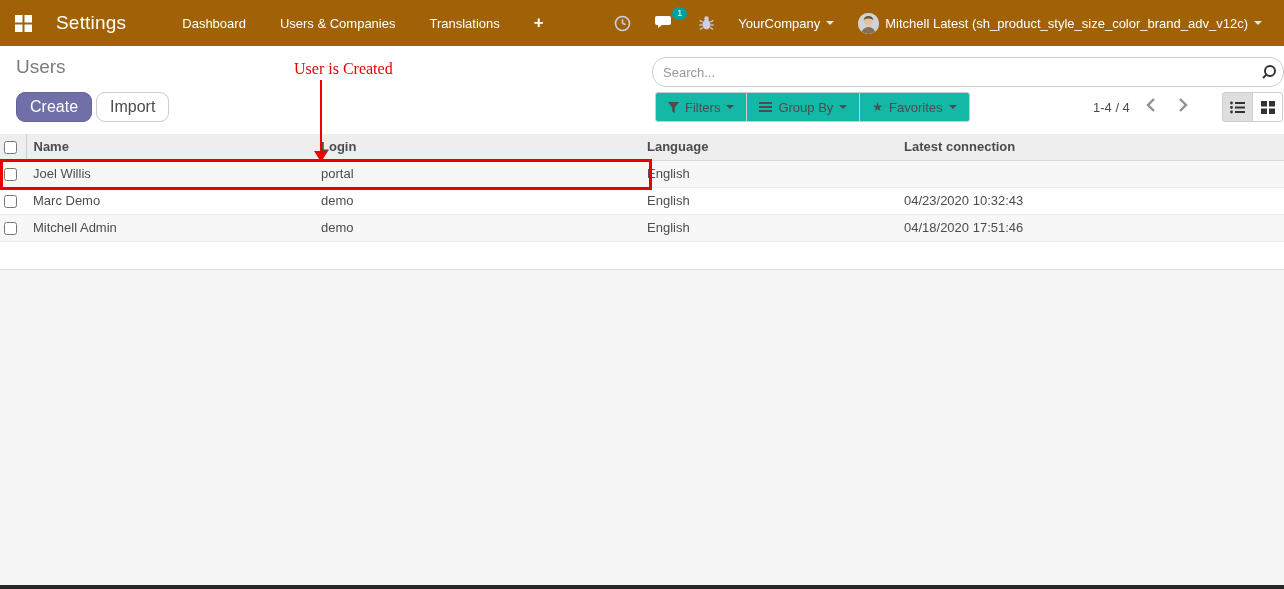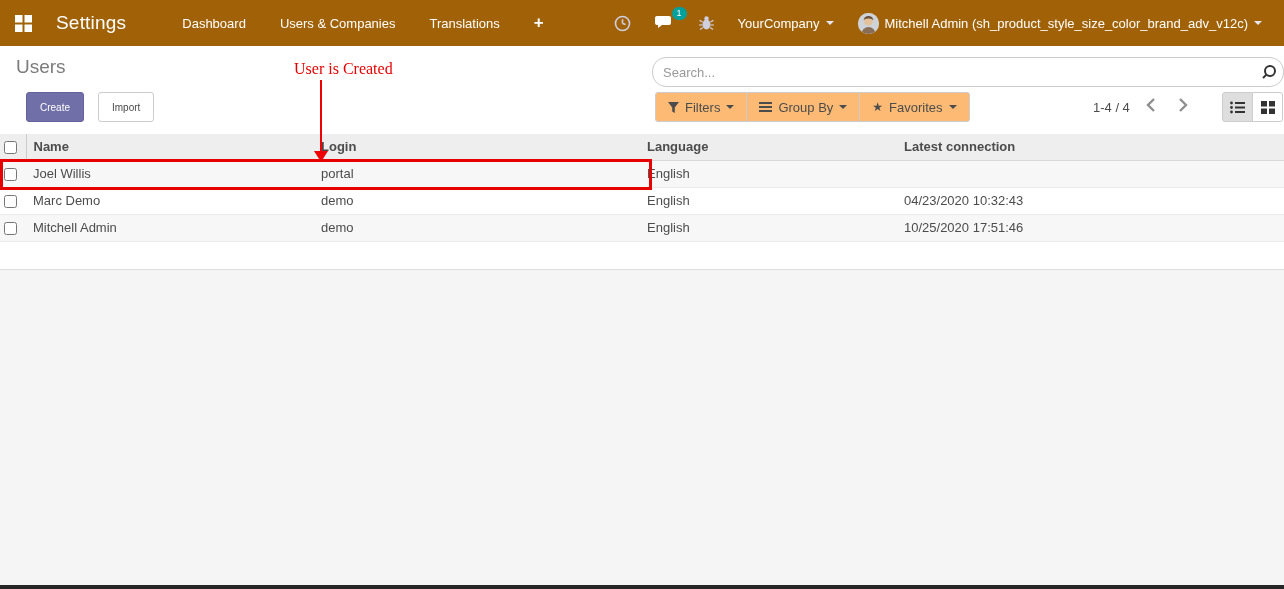--- a/index.html
+++ b/index.html
@@ -17,31 +17,31 @@
   .systray { margin-left:auto; display:flex; align-items:center; padding-right:10px; gap:0; }
   .systray-icon { position:relative; padding:0 12px; cursor:pointer; display:flex; align-items:center; }
   .badge { position:absolute; top:-8px; right:0; background:#00a09d; color:#fff; font-size:9px; line-height:13px; min-width:15px; text-align:center; border-radius:8px; padding:0 3px; }
   .company-menu, .user-menu { display:flex; align-items:center; gap:6px; font-size:13px; padding:0 12px; cursor:pointer; white-space:nowrap; }
   .caret-down { width:0; height:0; border-left:4px solid transparent; border-right:4px solid transparent; border-top:4px solid #e6e6f2; }
   .avatar { width:21px; height:21px; border-radius:50%; overflow:hidden; background:#d8c8b0; flex:0 0 auto; }
 
   
   .breadcrumb { position:absolute; left:16px; top:56px; font-size:19px; color:#7c7c7c; cursor:default; }
   .cp-buttons { position:absolute; left:16px; top:92px; display:flex; gap:4px; }
-  .btn { font-size:10px; height:30px; padding:0 13px; border-radius:3px; cursor:pointer; font-family:"Liberation Sans", sans-serif;margin-left:10px; }
+  .btn { font-size:16px; height:30px; padding:0 13px; border-radius:9px; cursor:pointer; font-family:"Liberation Sans", sans-serif; }
   .btn-primary { background:#716fa8; border:1px solid #64619c; color:#fff; }
   .btn-secondary { background:#fff; border:1px solid #ccc; color:#4c4c4c;text-align:center; }
 
   .search-box { position:absolute; left:652px; top:57px; width:632px; height:30px; }
   .search-box input { width:100%; height:100%; border:1px solid #ccc; border-radius:14px; padding:0 30px 0 10px; font-size:13px; color:#4c4c4c; font-family:"Liberation Sans", sans-serif; outline:none; }
   .search-box input::placeholder { color:#999; }
   .search-glass { position:absolute; right:7px; top:7px; cursor:pointer; }
 
   .filter-bar { position:absolute; left:655px; top:92px; display:flex; }
-  .fbtn { display:flex; align-items:center; gap:6px; background:#fdba74; border:1px solid #ccc; color:#4c4c4c; font-size:13px; height:30px; padding:0 12px; cursor:pointer; margin-left:-1px; }
+  .fbtn { display:flex; align-items:center; gap:6px; background:#14b8a6; border:1px solid #ccc; color:#4c4c4c; font-size:13px; height:30px; padding:0 12px; cursor:pointer; margin-left:-1px; }
   .fbtn:first-child { border-radius:3px 0 0 3px; margin-left:0; }
   .fbtn:last-child { border-radius:0 3px 3px 0; }
   .fbtn .caret-dark { width:0; height:0; border-left:4px solid transparent; border-right:4px solid transparent; border-top:4px solid #4c4c4c; }
   .star-glyph { font-size:12px; color:#4c4c4c; }
   .hamburger { display:inline-block; width:13px; }
   .hamburger span { display:block; height:2px; background:#4c4c4c; margin:2px 0; }
 
   .pager { position:absolute; left:1093px; top:92px; height:30px; display:flex; align-items:center; gap:10px; }
   .pager-value { font-size:13px; color:#4c4c4c; }
   .pager-chevron { cursor:pointer; padding:2px 6px; }
@@ -130,21 +130,21 @@
       </div>
       <div class="user-menu">
         <span class="avatar">
           <svg width="21" height="21" viewBox="0 0 21 21">
             <rect width="21" height="21" fill="#cdd3d8"></rect>
             <circle cx="10.5" cy="8.2" r="4.4" fill="#e3c29c"></circle>
             <path d="M5.6 7 a5 5 0 0 1 9.8 0 a10 10 0 0 0 -9.8 0 z" fill="#6b4f3a"></path>
             <path d="M3.5 21 a7 7 0 0 1 14 0 z" fill="#8a6d57"></path>
           </svg>
         </span>
-        <span>Mitchell Admin (sh_product_style_size_color_brand_adv_v12c)</span>
+        <span>Mitchell Latest (sh_product_style_size_color_brand_adv_v12c)</span>
         <span class="caret-down"></span>
       </div>
     </div>
   </div>
 
   <div class="breadcrumb">Users</div>
 
   <div class="cp-buttons">
     <button class="btn btn-primary">Create</button>
     <button class="btn btn-secondary">Import</button>
@@ -257,21 +257,21 @@
       <td>English</td>
       <td>04/23/2020 10:32:43</td>
     </tr>
         <tr>
       <td class="cb-cell">
         <input type="checkbox" style="">
       </td>
       <td>Mitchell Admin</td>
       <td>demo</td>
       <td>English</td>
-      <td>10/25/2020 17:51:46</td>
+      <td>04/18/2020 17:51:46</td>
     </tr>
       </tbody>
   </table>
 
   <div class="empty-zone"></div>
   <div class="bottom-bar"></div>
 
   <div class="overlay">
     <div class="annotation-text">User is Created</div>
     <div class="arrow-line"></div>

